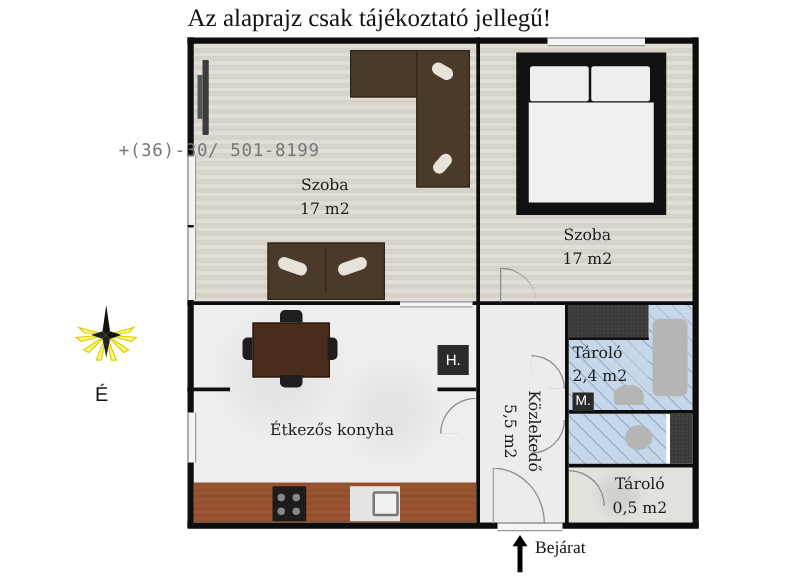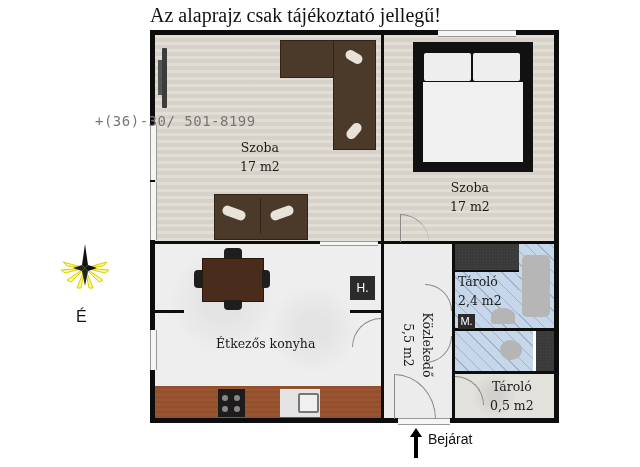--- a/index.html
+++ b/index.html
@@ -154,13 +154,13 @@
     <polygon points="42,28 33,25 30,28 33,31" fill="#111"></polygon>
   </svg>
 </div>
 <div class="abs" style="left:76px; top:308px; font-family:'Liberation Sans', sans-serif; font-size:16px; color:#111;">É</div>
 
 <div class="abs" style="left:410px; top:428px; width:12px; height:30px;">
   <svg width="12" height="30" viewBox="0 0 12 30">
     <polygon points="6,0 12,9 8,9 8,30 4,30 4,9 0,9" fill="#000"></polygon>
   </svg>
 </div>
-<div class="abs" style="left:428px; top:431px; font-family:Liberation Sans, sans-serif; font-size:14px; color:#111;">Bejárat</div>
+<div class="abs" style="left:428px; top:431px; font-family:Liberation Serif, serif; font-size:14px; color:#111;">Bejárat</div>
 
 </body></html>

